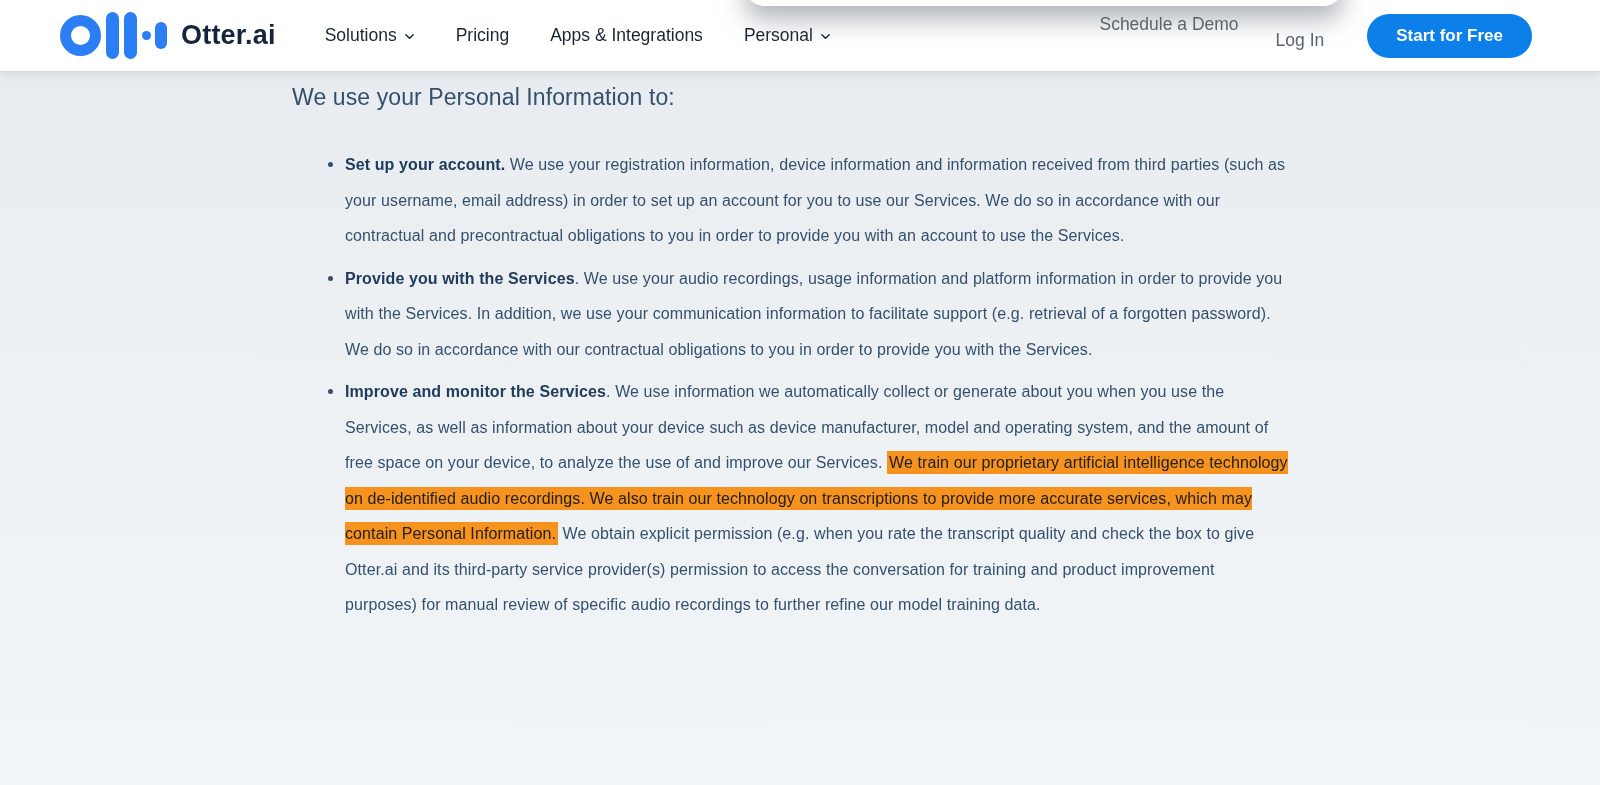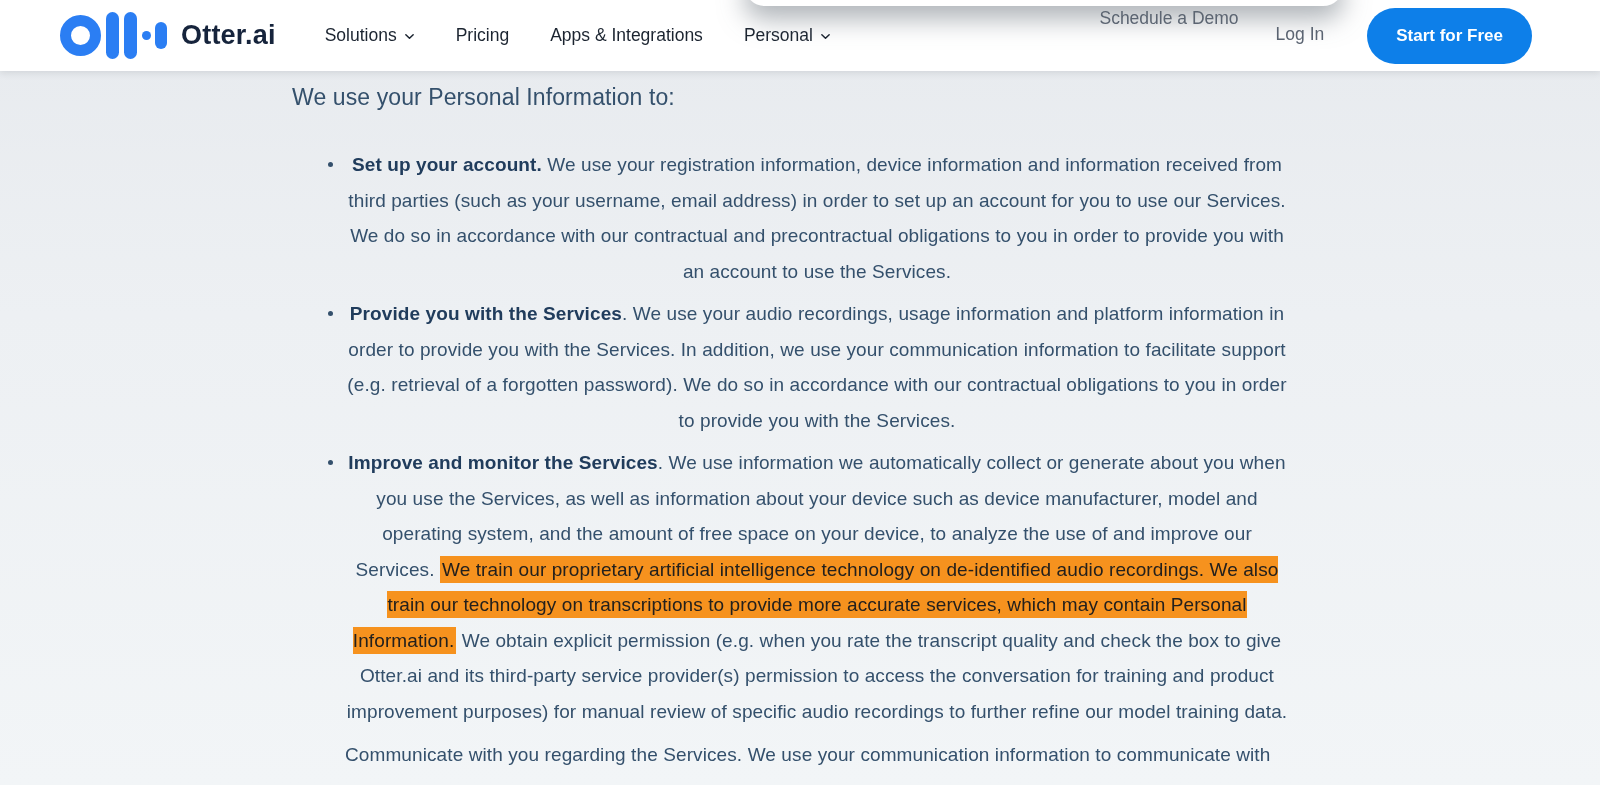--- a/index.html
+++ b/index.html
@@ -36,40 +36,40 @@
   .chev { width:11px; height:11px; flex:0 0 auto; margin-top:2px; }
 
   .nav-right { margin-left:auto; display:flex; align-items:flex-start; }
   .nav-secondary { font-size:17.5px; color:#5b6472; cursor:pointer; white-space:nowrap; }
   .nav-secondary + .nav-secondary { margin-left:37px;margin-top:16px; }
   .cta-btn {
     margin-left:43px;
     background:#0d7fe9; color:#ffffff; border:none; cursor:pointer;
     font-family:"Liberation Sans", sans-serif;
     font-size:17px; font-weight:700;
-    padding:0 29px; height:56px; border-radius:999px;
+    padding:0 29px; height:44px; border-radius:999px;
   }
 
   
   .top-overlay-shadow {
     position:absolute; z-index:6; top:-36px; left:744px;
     width:600px; height:42px; border-radius:21px;
     box-shadow:0 13px 26px rgba(95,105,115,.50);
     pointer-events:none;
   }
 
   
   .main { position:relative; padding:13px 0 0 292px; }
   .intro { font-size:23px; color:#34506c; letter-spacing:.1px; }
 
   .policy-list { list-style:none; margin-top:36px; padding-left:53px; }
   .policy-item {
     position:relative; width:944px;
-    font-size:19px; line-height:35.5px; color:#34506c;
-    letter-spacing:.1px; margin-bottom:7px;text-align:center;
+    font-size:16px; line-height:35.5px; color:#34506c;
+    letter-spacing:.1px; margin-bottom:7px;
   }
   .policy-item::before {
     content:""; position:absolute; left:-17px; top:15px;
     width:5px; height:5px; border-radius:50%; background:#34506c;
   }
   .b-title { font-weight:700; color:#203c5c; }
   mark.hl {
     background:#f6921e; color:#23201d; padding:3px 2px;
   }
   .partial-line {
@@ -126,14 +126,13 @@
   <p class="intro">We use your Personal Information to:</p>
 
   <ul class="policy-list">
     <li class="policy-item"><span class="b-title">Set up your account.</span><span> We use your registration information, device information and information received from third parties (such as your username, email address) in order to set up an account for you to use our Services. We do so in accordance with our contractual and precontractual obligations to you in order to provide you with an account to use the Services.</span></li>
 
     <li class="policy-item"><span class="b-title">Provide you with the Services</span><span>. We use your audio recordings, usage information and platform information in order to provide you with the Services. In addition, we use your communication information to facilitate support (e.g. retrieval of a forgotten password). We do so in accordance with our contractual obligations to you in order to provide you with the Services.</span></li>
 
     <li class="policy-item"><span class="b-title">Improve and monitor the Services</span><span>. We use information we automatically collect or generate about you when you use the Services, as well as information about your device such as device manufacturer, model and operating system, and the amount of free space on your device, to analyze the use of and improve our Services. </span><mark class="hl">We train our proprietary artificial intelligence technology on de-identified audio recordings. We also train our technology on transcriptions to provide more accurate services, which may contain Personal Information.</mark><span> We obtain explicit permission (e.g. when you rate the transcript quality and check the box to give Otter.ai and its third-party service provider(s) permission to access the conversation for training and product improvement purposes)  for manual review of specific audio recordings to further refine our model training data.</span></li>
   </ul>
 
-  <div class="partial-line">Communicate with you regarding the Services. We use your communication information to communicate with</div>
 </main>
 
 </body></html>

